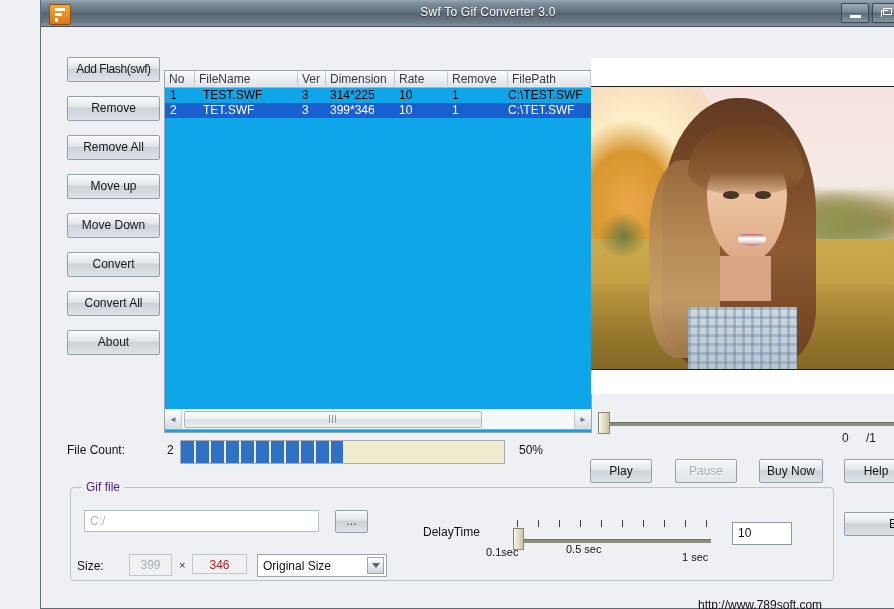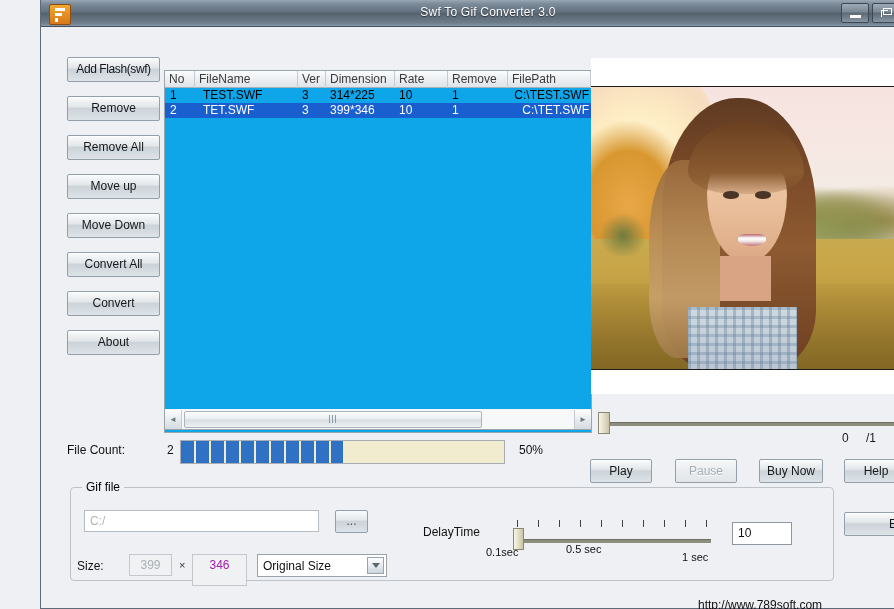--- a/index.html
+++ b/index.html
@@ -108,21 +108,21 @@
   .lv-row.sel{background:#1a5fd0;color:#ffffff;}
   .lv-row .cell{
     height:15px;box-sizing:border-box;overflow:hidden;white-space:nowrap;
   }
   .cell.c-no{padding-left:5px;text-align:left;}
   .cell.c-name{padding-left:8px;}
   .cell.c-ver{text-align:left;padding-left:4px;}
   .cell.c-dim{text-align:left;padding-left:4px;}
   .cell.c-rate{text-align:left;padding-left:4px;}
   .cell.c-count{text-align:left;padding-left:4px;}
-  .cell.c-path{text-align:right;padding-right:2px;}
+  .cell.c-path{padding-right:2px;}
 
   
   .hscroll{
     position:absolute;left:122px;top:381px;width:428px;height:21px;
     border:1px solid #9aa5ae;border-top:none;
     background:#f2f4f6;box-sizing:border-box;
     display:flex;align-items:center;
   }
   .hs-arrow{
     width:16px;height:19px;flex:0 0 16px;
@@ -242,21 +242,21 @@
   #exit-button{left:802px;top:484px;width:64px;padding-left:44px;}
 
   
   .group{
     position:absolute;left:28px;top:459px;width:764px;height:94px;
     border:1px solid #bcc3ca;border-radius:4px;box-sizing:border-box;
     background:transparent;
   }
   .group-title{
     position:absolute;left:40px;top:452px;padding:0 4px;
-    background:#eef0f3;font-size:12px;color:#000000;
+    background:#eef0f3;font-size:12px;color:#4c1d95;
   }
   .pathinput{
     position:absolute;left:42px;top:482px;width:235px;height:22px;
     background:#ffffff;border:1px solid #b6bec5;box-sizing:border-box;
     font-size:12px;color:#b0b6bc;line-height:20px;padding-left:5px;
     font-family:"Liberation Sans",sans-serif;
   }
   .browse{
     position:absolute;left:293px;top:482px;width:33px;height:23px;
     background:linear-gradient(to bottom,#fafbfc 0%,#e3e7ea 42%,#ccd3d9 50%,#dde3e7 100%);
@@ -264,23 +264,23 @@
     font-size:12px;color:#4a5158;text-align:center;line-height:20px;
   }
   .size-label{position:absolute;left:35px;top:531px;font-size:12px;color:#111;}
   .sizew{
     position:absolute;left:87px;top:526px;width:43px;height:22px;
     background:#f0f1f3;border:1px solid #c2c8ce;box-sizing:border-box;
     font-size:12px;color:#a9afb5;text-align:center;line-height:20px;
   }
   .sizex{position:absolute;left:137px;top:531px;font-size:11px;color:#333;}
   .sizeh{
-    position:absolute;left:150px;top:526px;width:55px;height:32px;
+    position:absolute;left:150px;top:526px;width:55px;height:20px;
     background:#f0f1f3;border:1px solid #c2c8ce;box-sizing:border-box;
-    font-size:12px;color:#a21caf;text-align:center;line-height:20px;
+    font-size:12px;color:#b91c1c;text-align:center;line-height:20px;
   }
   .combo{
     position:absolute;left:215px;top:526px;width:130px;height:23px;
     background:#ffffff;border:1px solid #9aa3ab;box-sizing:border-box;
   }
   .combo .val{position:absolute;left:5px;top:2px;font-size:12px;color:#111;line-height:18px;}
   .combo .arrow{
     position:absolute;right:2px;top:2px;width:17px;height:17px;
     background:linear-gradient(to bottom,#fdfdfe,#e5eaee 55%,#ccd4db);
     border:1px solid #9aa3ab;box-sizing:border-box;
@@ -342,22 +342,22 @@
   </div>
 
   <div class="client">
 
     <div class="sidebar">
       <div class="btn tight">Add Flash(swf)</div>
       <div class="btn">Remove</div>
       <div class="btn">Remove All</div>
       <div class="btn">Move up</div>
       <div class="btn">Move Down</div>
+      <div class="btn">Convert</div>
       <div class="btn">Convert All</div>
-      <div class="btn">Convert</div>
       <div class="btn">About</div>
     </div>
 
     <div class="listwrap">
       <div class="lv-header">
         <div class="col" style="width:30px">No</div>
         <div class="col" style="width:103px">FileName</div>
         <div class="col" style="width:28px">Ver</div>
         <div class="col" style="width:69px">Dimension</div>
         <div class="col" style="width:53px">Rate</div>

